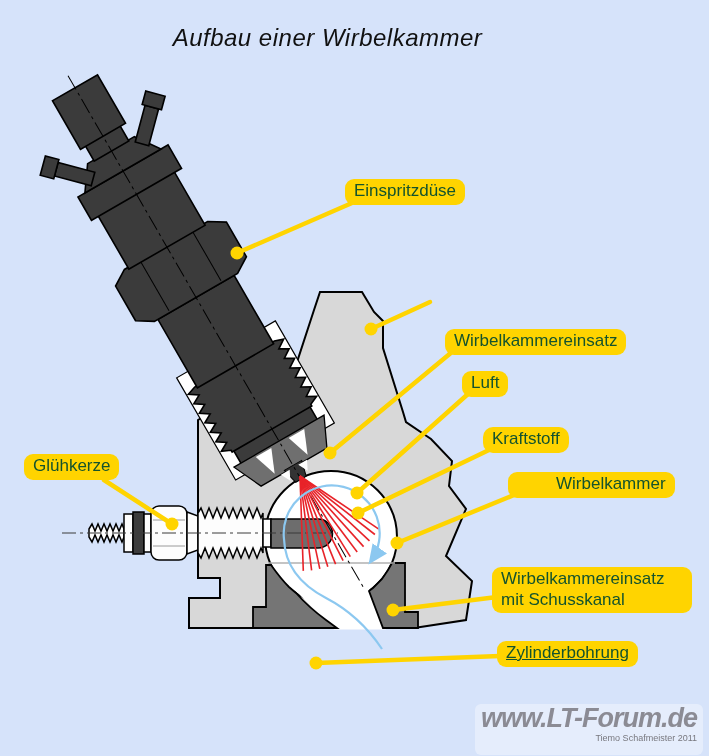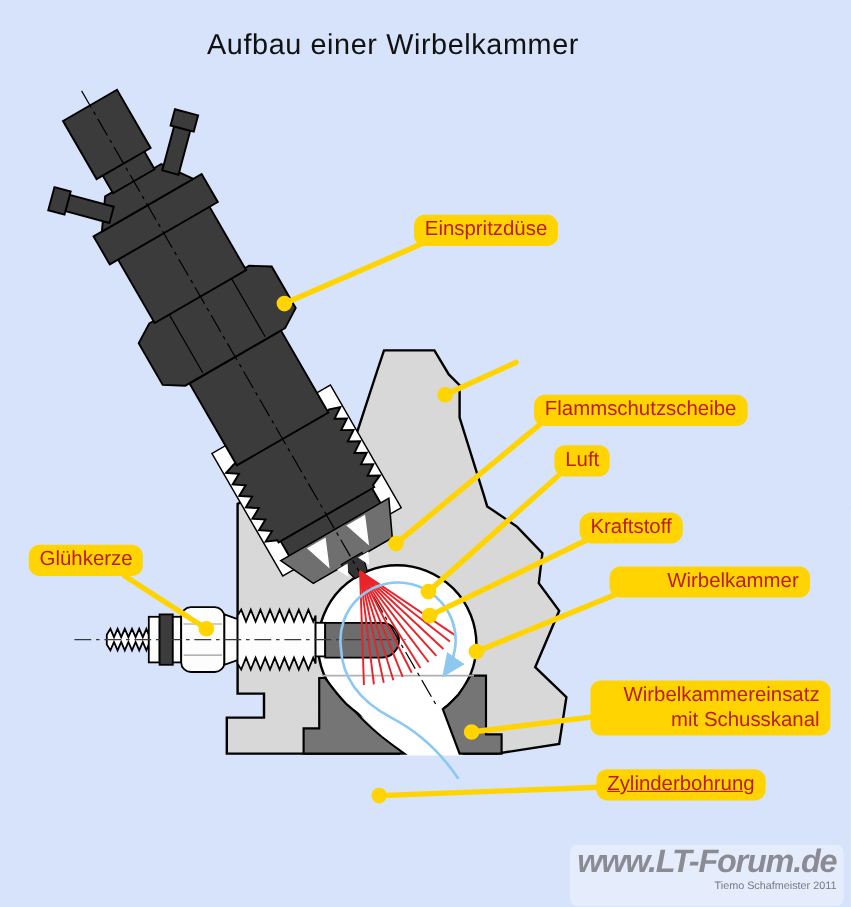--- a/index.html
+++ b/index.html
@@ -6,28 +6,28 @@
     --background:#D6E3FA; --label_bg:#FFD400; --head_gray:#D8D8D8;
     --insert_gray:#757575; --injector_dark:#3B3B3B; --spray_red:#E82329;
     --air_blue:#8CC8F0; --watermark_gray:#8B8B94;
   }
   html,body{margin:0;padding:0;}
   body{font-family:"Liberation Sans","DejaVu Sans",sans-serif;}
   #stage{position:relative;width:709px;height:756px;background:var(--background);overflow:hidden;}
   #diagram{position:absolute;left:0;top:0;}
   .title{
     position:absolute;left:0;top:24px;width:655px;text-align:center;
-    font-size:24px;color:#111;letter-spacing:0.5px;
+    font-size:24px;color:#111;letter-spacing:0.5px;font-style:italic;
   }
   .callout{
-    position:absolute;background:var(--label_bg);color:#b91c1c;
+    position:absolute;background:var(--label_bg);color:#14532d;
     font-size:17px;line-height:1.22;padding:2px 9px 3px 9px;border-radius:9px;
     white-space:nowrap;
   }
-  .callout.wide{white-space:normal;width:182px;text-align:right;}
+  .callout.wide{white-space:normal;width:182px;}
   .watermark{
     position:absolute;right:6px;top:704px;text-align:right;
     background:rgba(255,255,255,0.38);border-radius:6px;padding:1px 6px 12px 6px;
   }
   .watermark .site{
     font-weight:bold;font-style:italic;font-size:27px;line-height:1.0;
     color:var(--watermark_gray);letter-spacing:-1px;
   }
   .watermark .credit{font-size:9px;color:#78787f;margin-top:1px;}
   
@@ -148,21 +148,21 @@
       <line class="leader" x1="497" y1="597" x2="393" y2="610"></line>
       <circle class="ldot" cx="393" cy="610" r="6.5"></circle>
       <line class="leader" x1="500" y1="656" x2="316" y2="663"></line>
       <circle class="ldot" cx="316" cy="663" r="6.5"></circle>
     </g>
   </svg>
 
   <div class="title">Aufbau einer Wirbelkammer</div>
 
   <div class="callout" style="left:345px;top:179px;">Einspritzdüse</div>
-  <div class="callout" style="left:445px;top:329px;">Flammschutzscheibe</div>
+  <div class="callout" style="left:445px;top:329px;">Wirbelkammereinsatz</div>
   <div class="callout" style="left:462px;top:371px;">Luft</div>
   <div class="callout" style="left:483px;top:427px;border-radius:10px;">Kraftstoff</div>
   <div class="callout" style="left:508px;top:472px;padding-left:48px;">Wirbelkammer</div>
   <div class="callout" style="left:24px;top:454px;">Glühkerze</div>
   <div class="callout wide" style="left:492px;top:567px;">Wirbelkammereinsatz mit Schusskanal</div>
   <div class="callout" style="left:497px;top:641px;text-decoration:underline;">Zylinderbohrung</div>
 
   <div class="watermark">
     <div class="site">www.LT-Forum.de</div>
     <div class="credit">Tiemo Schafmeister 2011</div>

